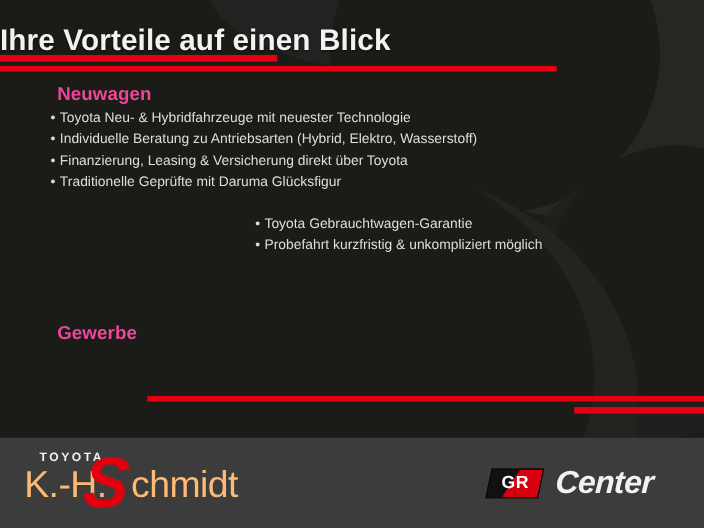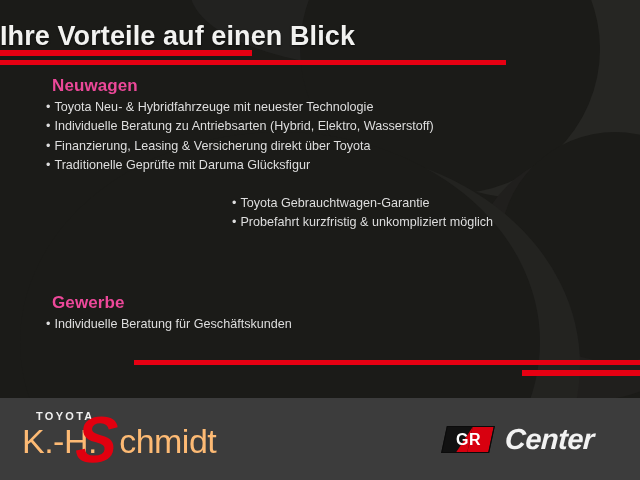--- a/index.html
+++ b/index.html
@@ -255,21 +255,20 @@
   <div class="block block-gebrauchtwagen">
     <ul>
       <li><span class="dot">•</span><span>Toyota Gebrauchtwagen-Garantie</span></li>
       <li><span class="dot">•</span><span>Probefahrt kurzfristig &amp; unkompliziert möglich</span></li>
     </ul>
   </div>
 
   <div class="block block-gewerbe">
     <h2>Gewerbe</h2>
     <ul>
-      <li><span class="dot">•</span><span>Individuelle Beratung für Geschäftskunden</span></li>
     </ul>
   </div>
 
   <div class="footer">
 
     <div class="logo-schmidt">
       <div class="toyota-word">TOYOTA</div>
       <div class="name"><span>K.-H.</span><span class="gap">S</span><span>chmidt</span></div>
       <div class="big-s">S</div>
     </div>

